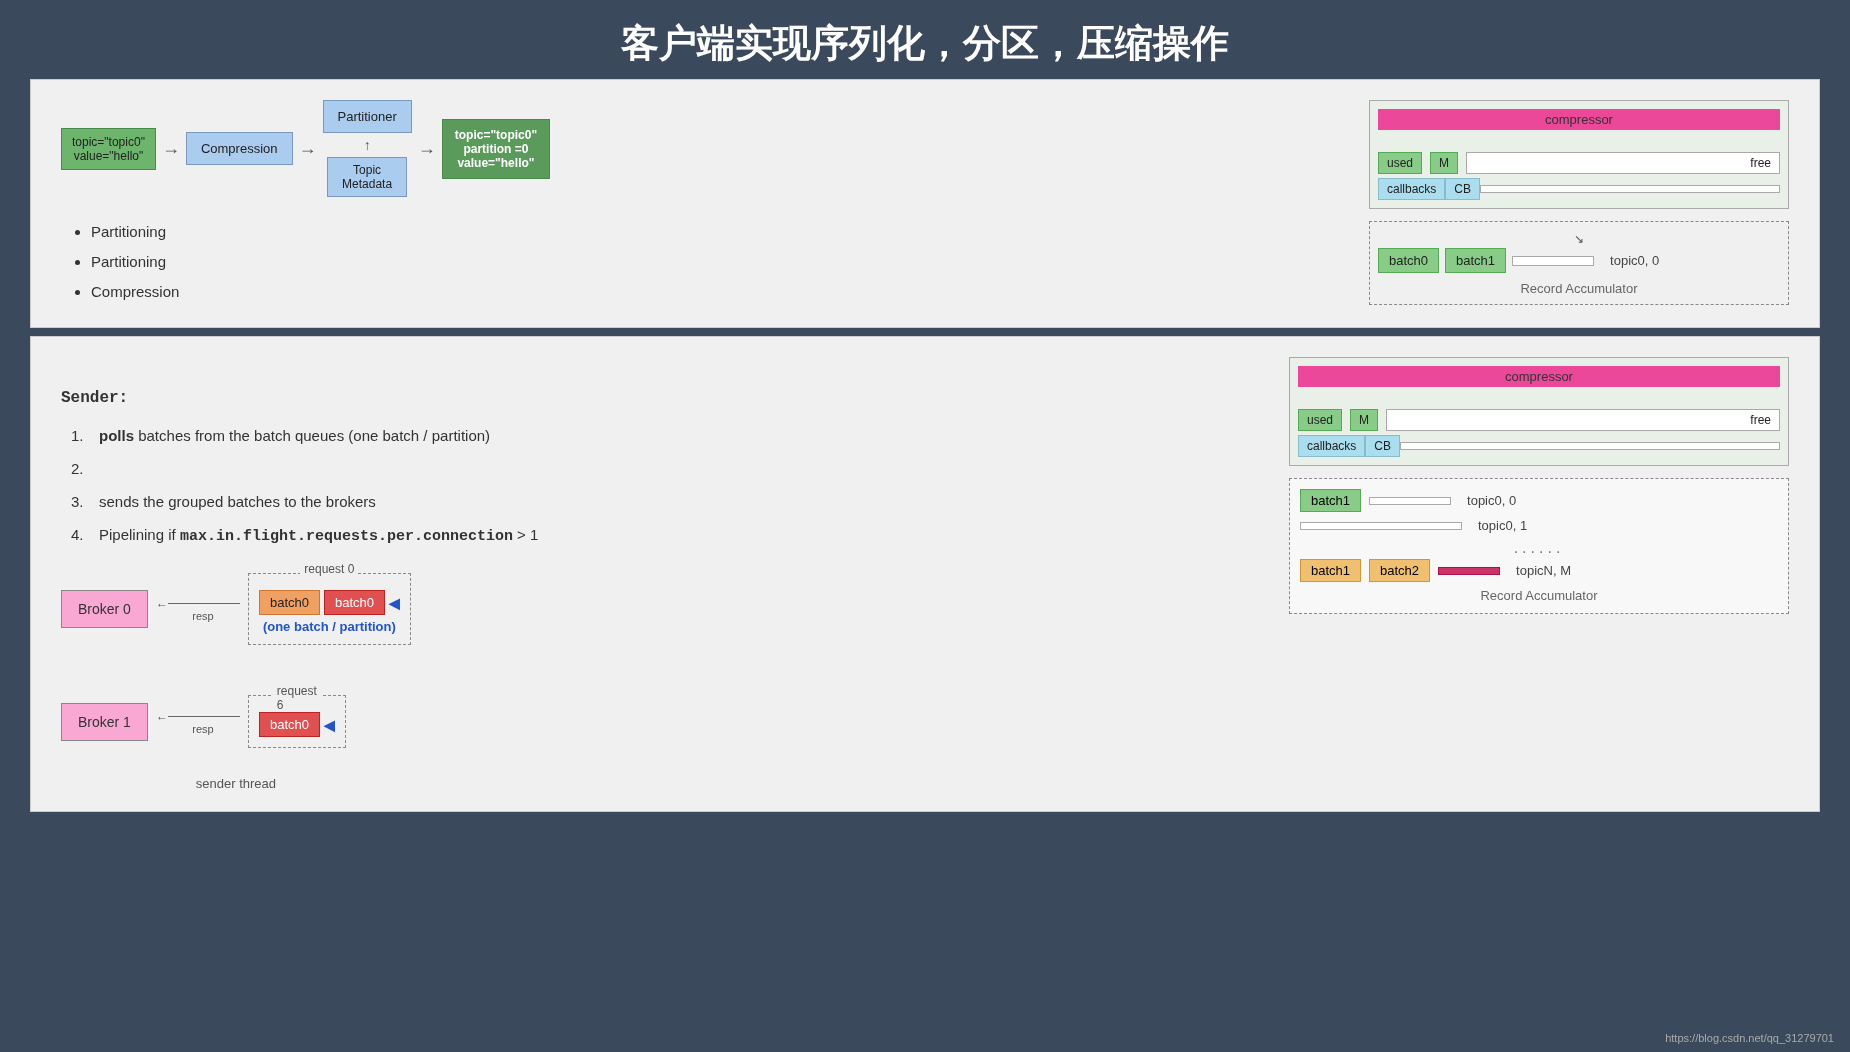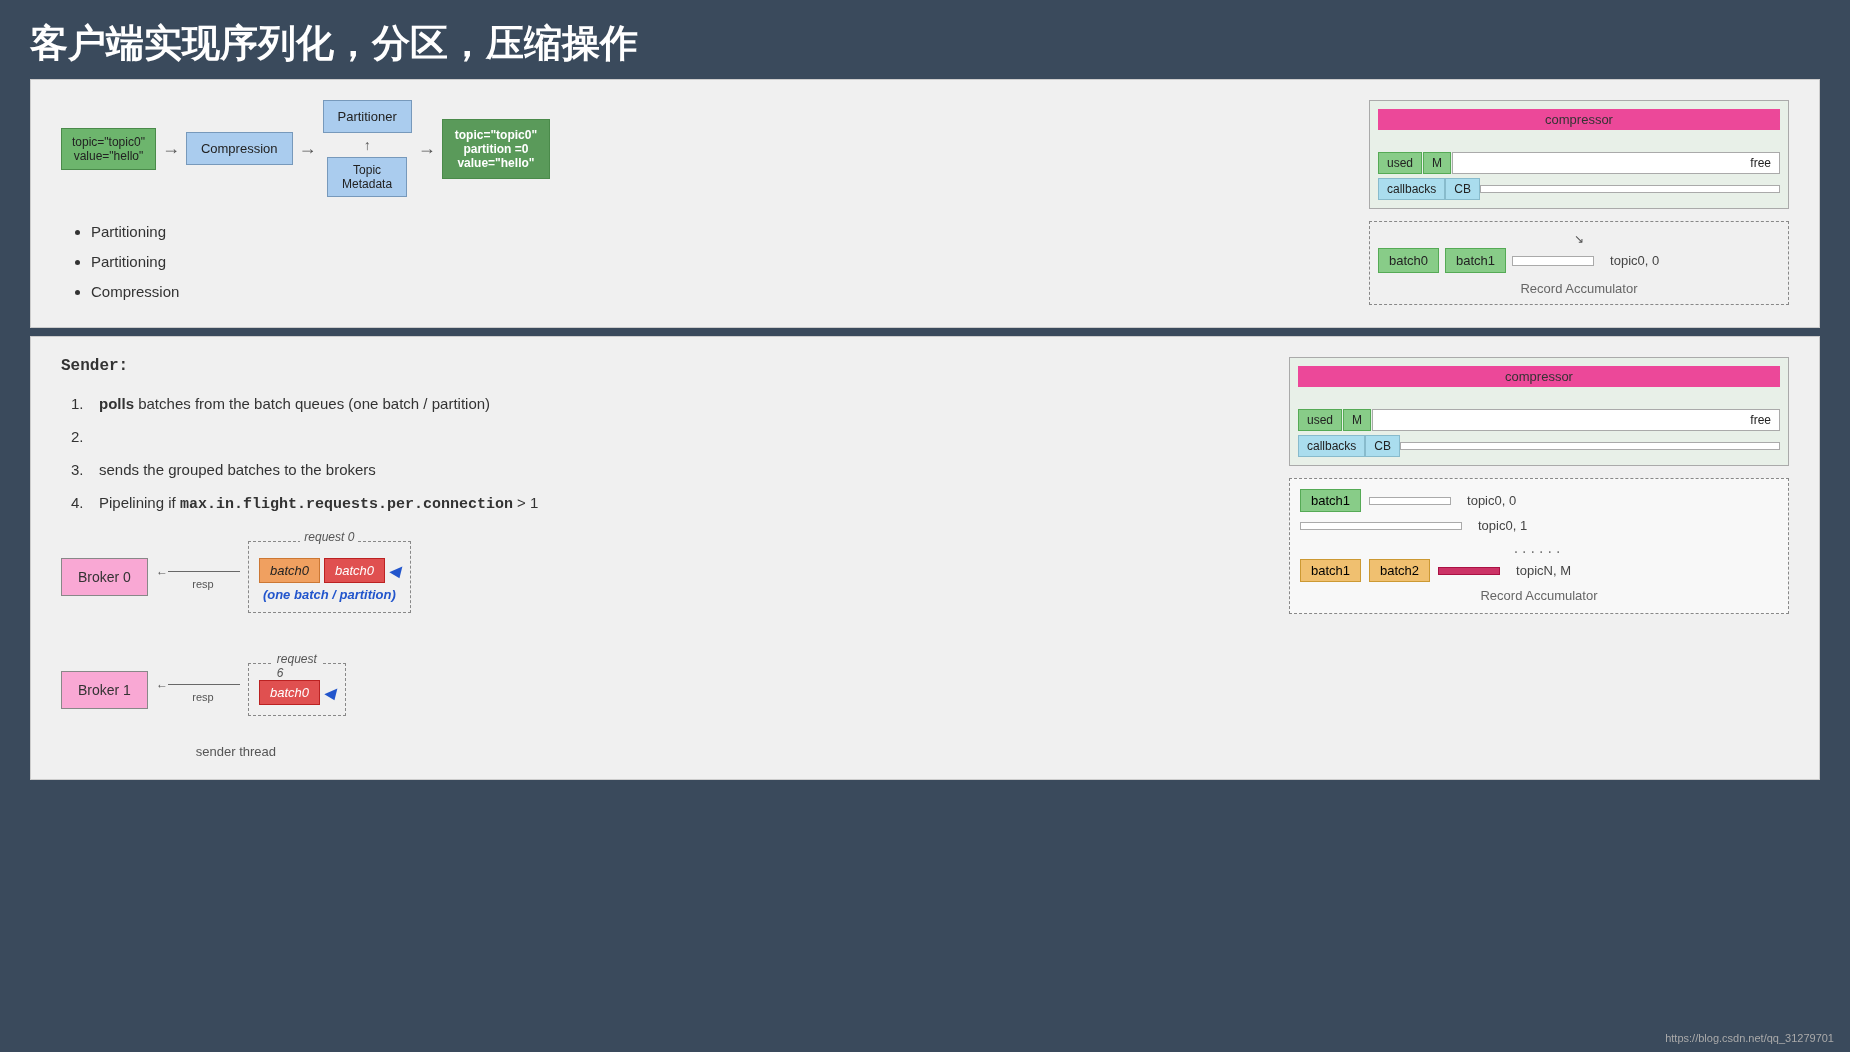--- a/index.html
+++ b/index.html
@@ -11,20 +11,21 @@
       overflow: hidden;
       position: relative;
     }
 
     .page-title {
       color: #ffffff;
       font-size: 38px;
       font-weight: bold;
       padding: 18px 30px 10px 30px;
       font-family: 'Microsoft YaHei', Arial, sans-serif;
+      text-align: center;
     }
 
     .main-content {
       display: flex;
       flex-direction: column;
       gap: 0;
       padding: 0 30px;
     }
 
     
@@ -116,21 +117,21 @@
 
     .compressor-inner {
       display: flex;
       flex-direction: column;
       gap: 4px;
     }
 
     .memory-row {
       display: flex;
       align-items: center;
-      gap: 1px;
+      gap: 8px;
     }
 
     .mem-used {
       background: #88cc88;
       border: 1px solid #55aa55;
       padding: 3px 8px;
       font-size: 12px;
       color: #222;
     }
 
@@ -214,20 +215,21 @@
     .bottom-panel {
       background: #f0f0f0;
       border: 1px solid #ccc;
       padding: 20px 30px;
       display: flex;
       gap: 20px;
     }
 
     .bottom-left {
       flex: 1;
+      margin-top: 32px;
     }
 
     .sender-label {
       font-family: 'Courier New', monospace;
       font-size: 16px;
       font-weight: bold;
       color: #333;
       margin-bottom: 12px;
     }
 
@@ -269,21 +271,20 @@
       padding: 10px 16px;
       font-size: 14px;
       color: #333;
       white-space: nowrap;
     }
 
     .request-section {
       border: 1px dashed #888;
       padding: 10px;
       position: relative;
-      font-style: italic;
     }
 
     .request-label-top {
       position: absolute;
       top: -12px;
       left: 50%;
       transform: translateX(-50%);
       font-size: 12px;
       color: #555;
       background: #f0f0f0;

